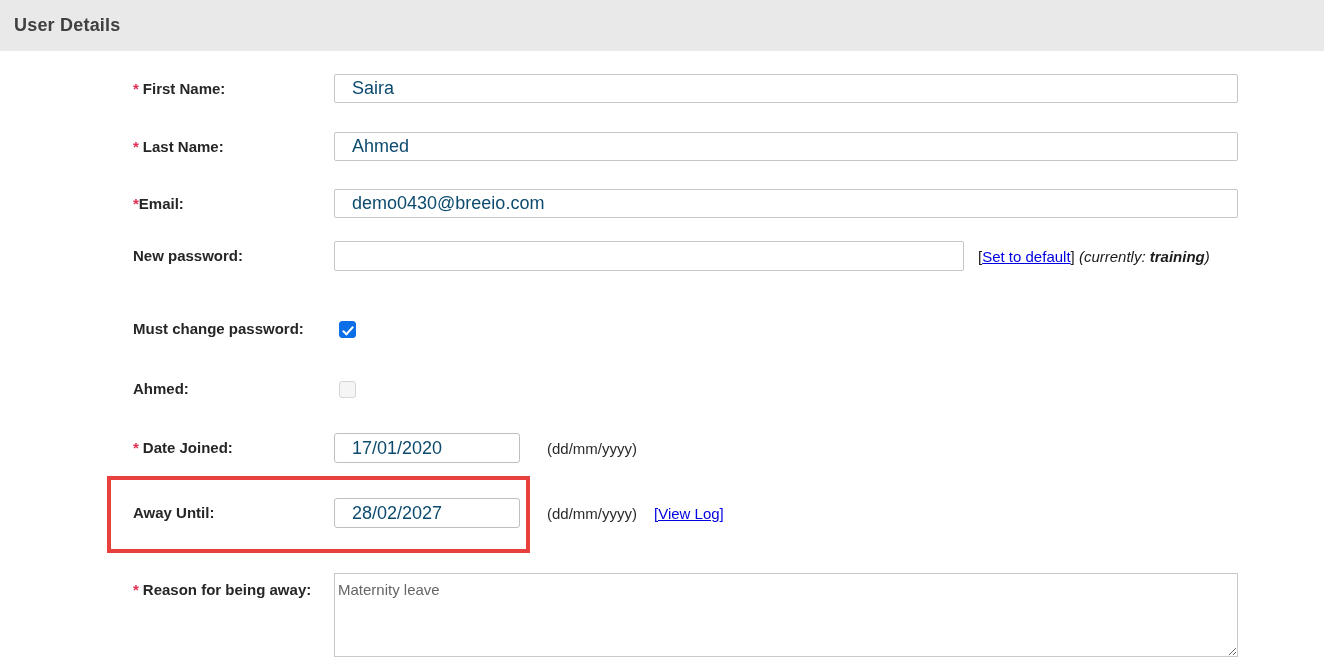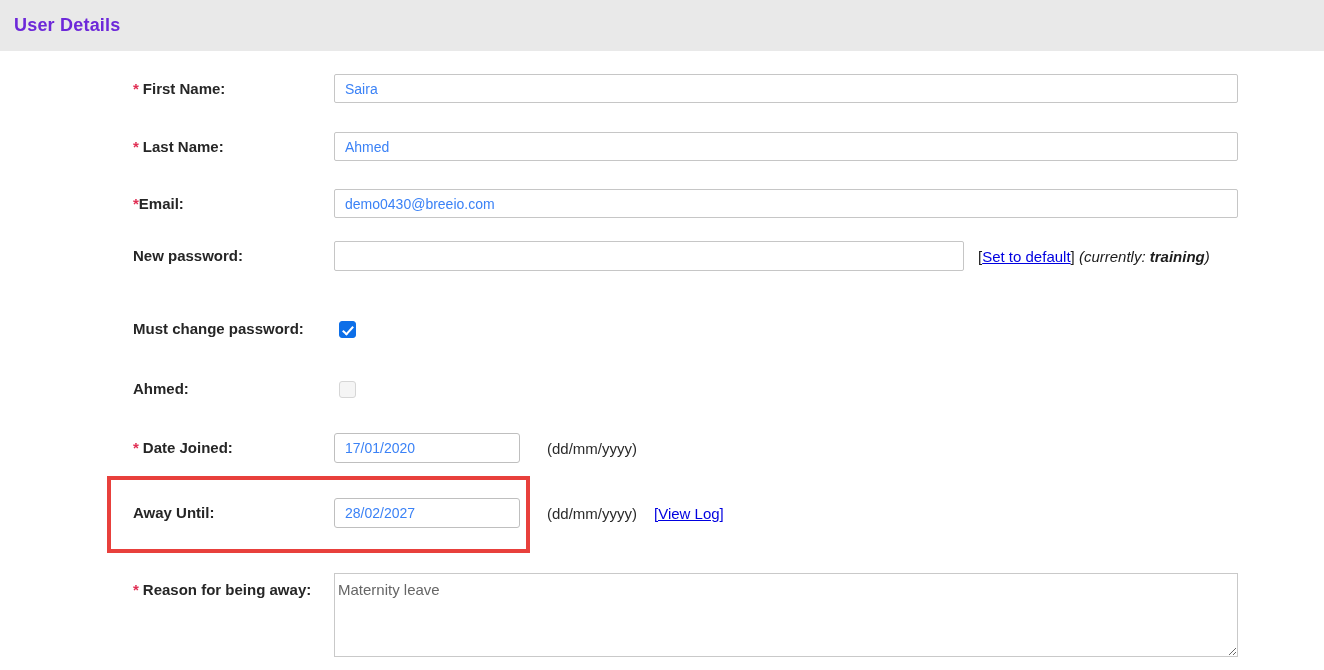--- a/index.html
+++ b/index.html
@@ -13,43 +13,43 @@
     color: #222;
   }
   .header {
     position: absolute; left: 0; top: 0;
     width: 1324px; height: 51px;
     background: #e9e9e9;
     display: flex; align-items: center;
     padding-left: 14px;
   }
   .header .title {
-    font-size: 18px; font-weight: bold; color: #6d28d9;
+    font-size: 18px; font-weight: bold; color: #404040;
     letter-spacing: 0.2px;
   }
   .row {
     position: absolute; left: 0;
     width: 1324px;
     padding-left: 133px;
     display: flex; align-items: center;
   }
   .row.top-align { align-items: flex-start; }
   .lbl {
     width: 201px; flex: 0 0 201px;
     font-size: 15px; font-weight: bold; color: #262626;
     line-height: 18px;
   }
   .req { color: #e02e53; margin-right: 4px; font-weight: bold; }
   .req.no-gap { margin-right: 0; }
   input.txt {
     height: 29px;
     border: 1px solid #c6c6c6; border-radius: 2px;
-    padding: 0 10px;
+    padding: 0 17px;
     font-family: "Liberation Sans", sans-serif;
-    font-size: 14px; color: #3b82f6;
+    font-size: 18px; color: #0c4a6e;
     background: #fff;
     outline: none;
   }
   input.txt.wide { width: 904px; }
   input.txt.medium { width: 630px; height: 30px; }
   input.txt.date { width: 186px; height: 30px; border-radius: 3px; border-color: #bfbfbf; }
   textarea.ta {
     width: 904px; height: 84px;
     border: 1px solid #c9c9c9;
     padding: 7px 3px;

